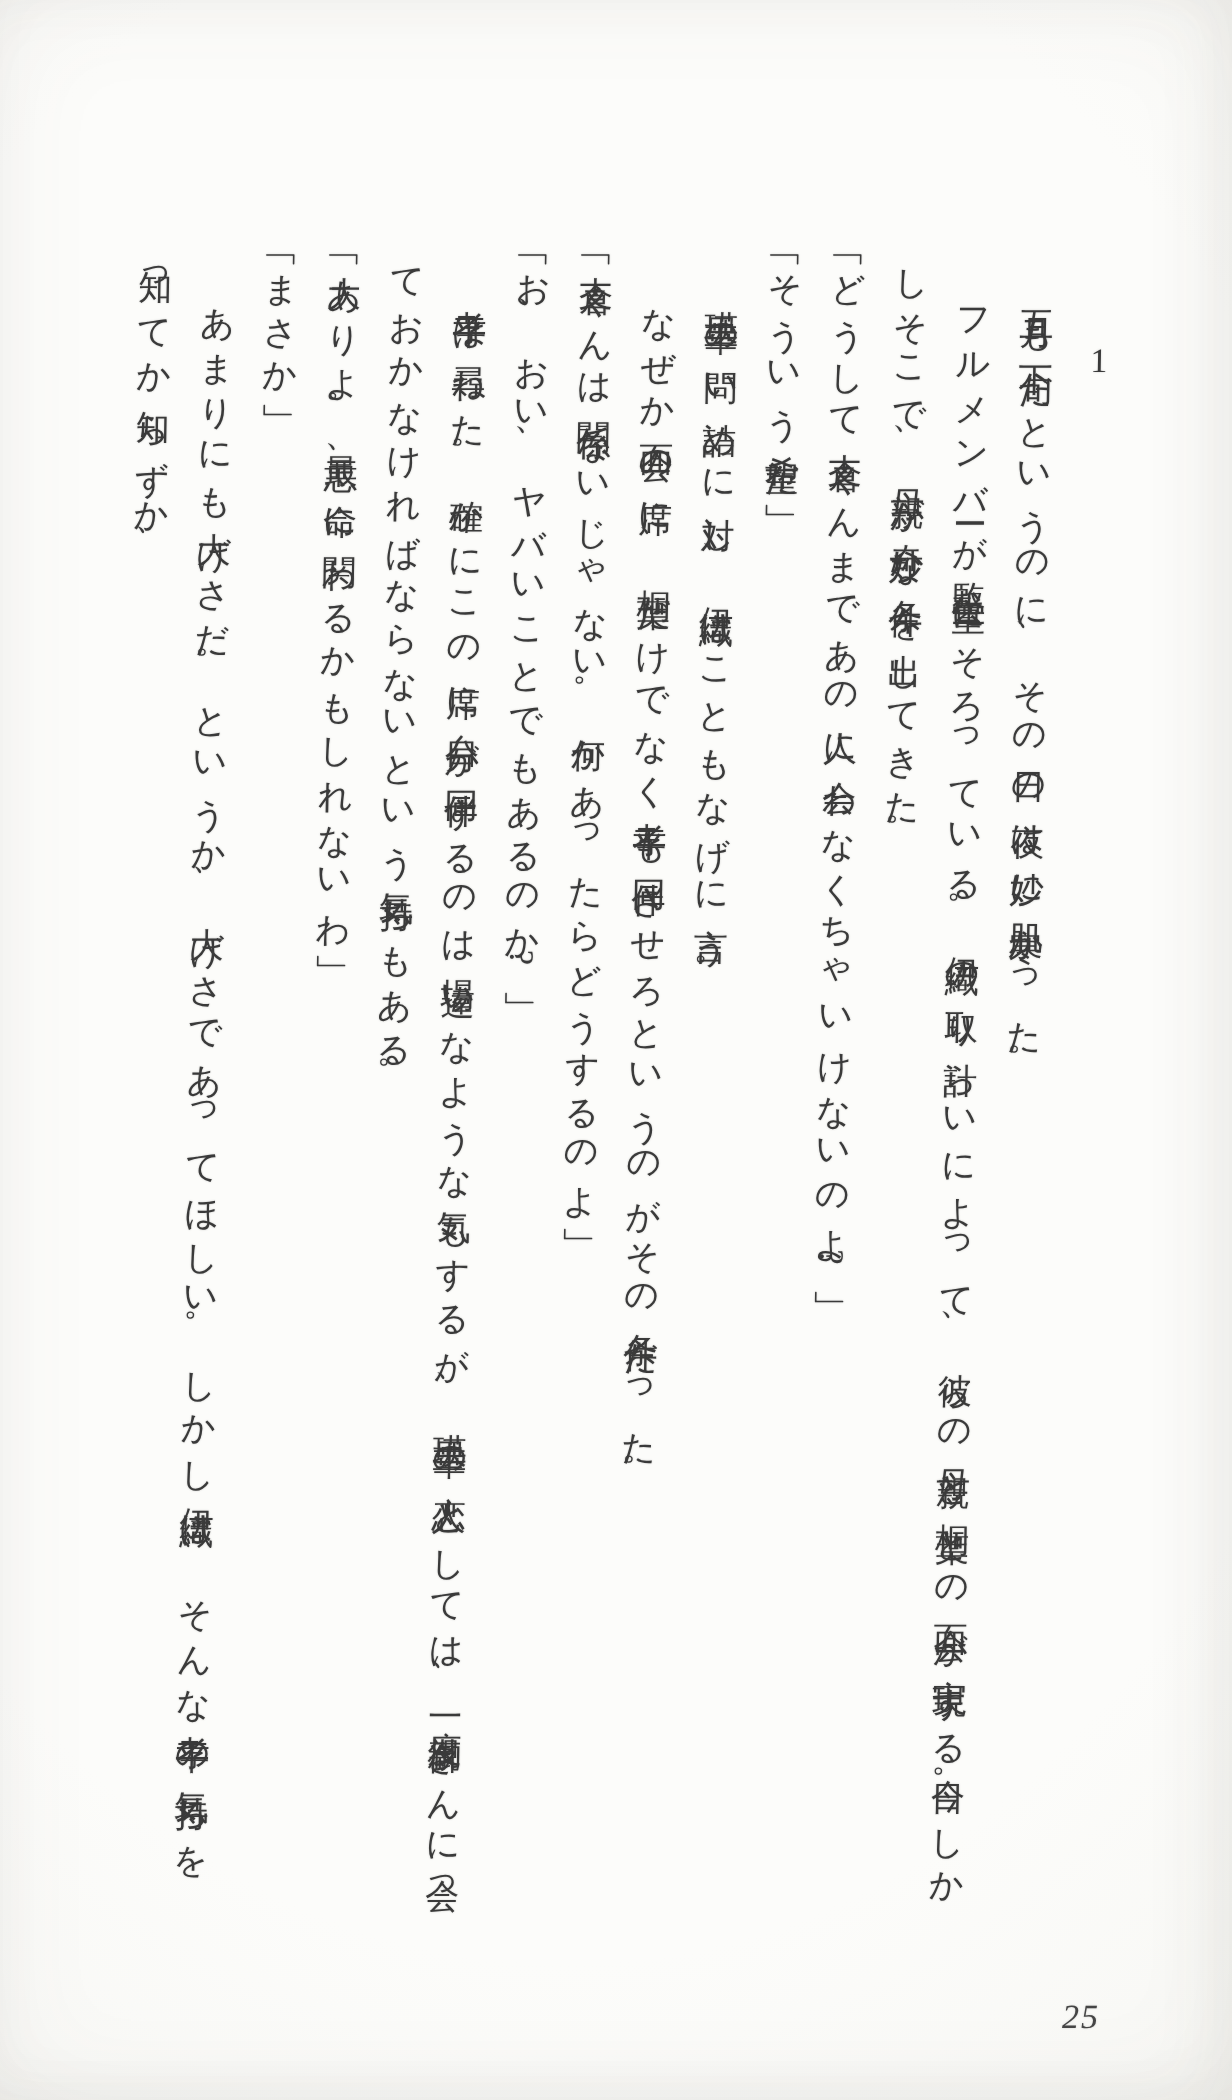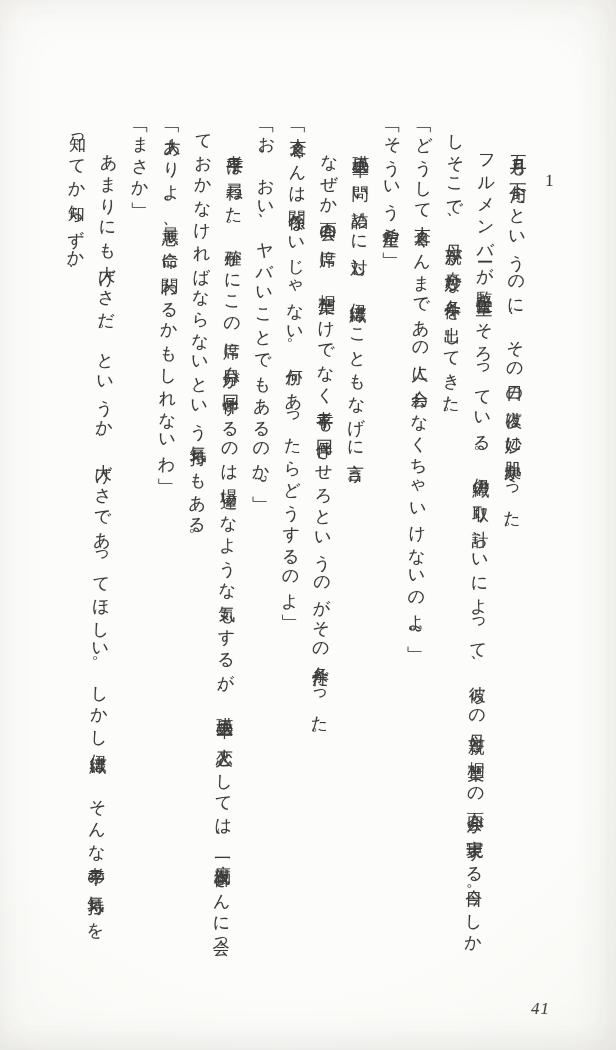--- a/index.html
+++ b/index.html
@@ -76,14 +76,14 @@
       <div class="tline indent">瑛里華の問い詰めに対し、伊織はこともなげに言う。</div>
       <div class="tline indent">なぜか面会の席に、桐葉だけでなく孝平も同伴させろというのがその条件だった。</div>
       <div class="tline">「支倉くんは関係ないじゃない。何かあったらどうするのよ」</div>
       <div class="tline">「お、おい、ヤバいことでもあるのか?」</div>
       <div class="tline indent">孝平は尋ねた。確かにこの席に自分が同伴するのは場違いなような気もするが、瑛里華の恋人としては、一度親御さんに会っておかなければならないという気持ちもある。</div>
       <div class="tline">「大ありよ。最悪、命に関わるかもしれないわ」</div>
       <div class="tline">「まさか」</div>
       <div class="tline indent">あまりにも大げさだ。というか、大げさであってほしい。しかし伊織は、そんな孝平の気持ちを知ってか知らずか、</div>
     </div>
   </div>
-  <div class="page-number">41</div>
+  <div class="page-number">25</div>
 </div>
 
 </body></html>

